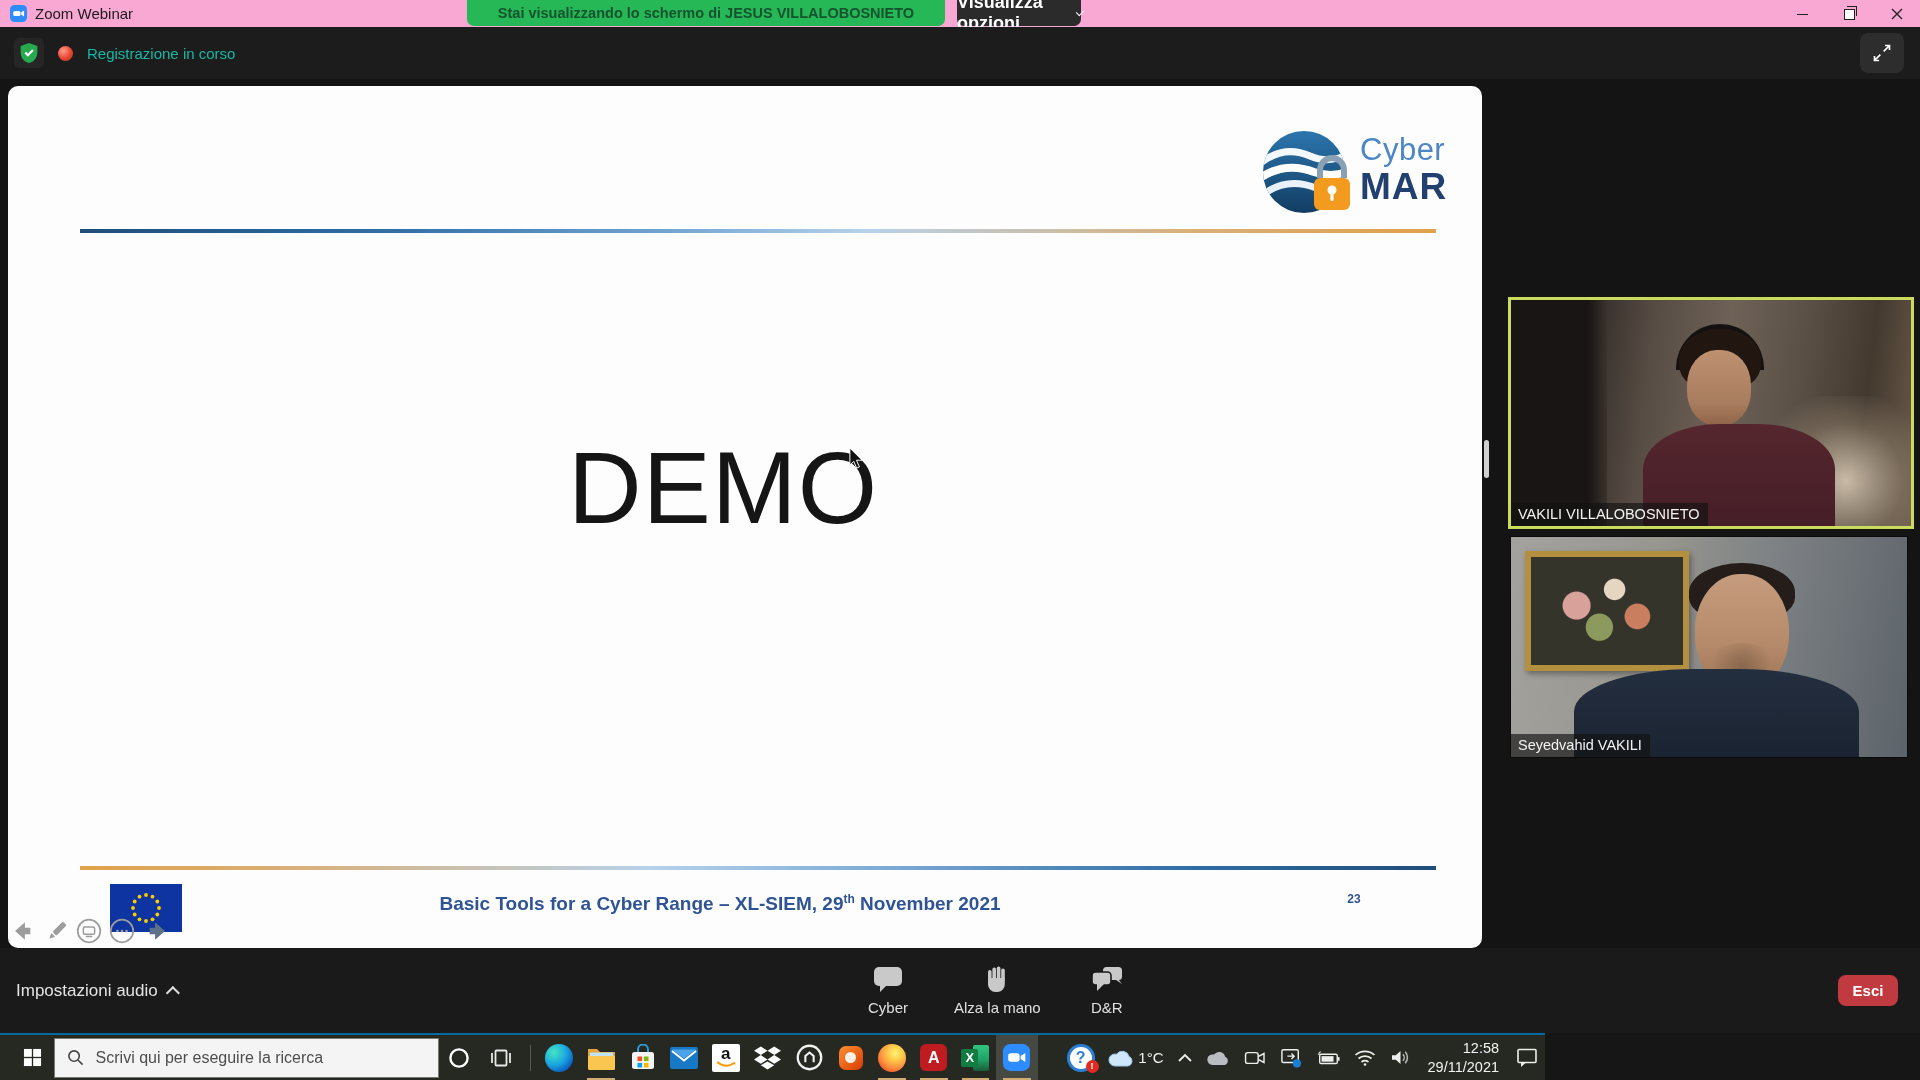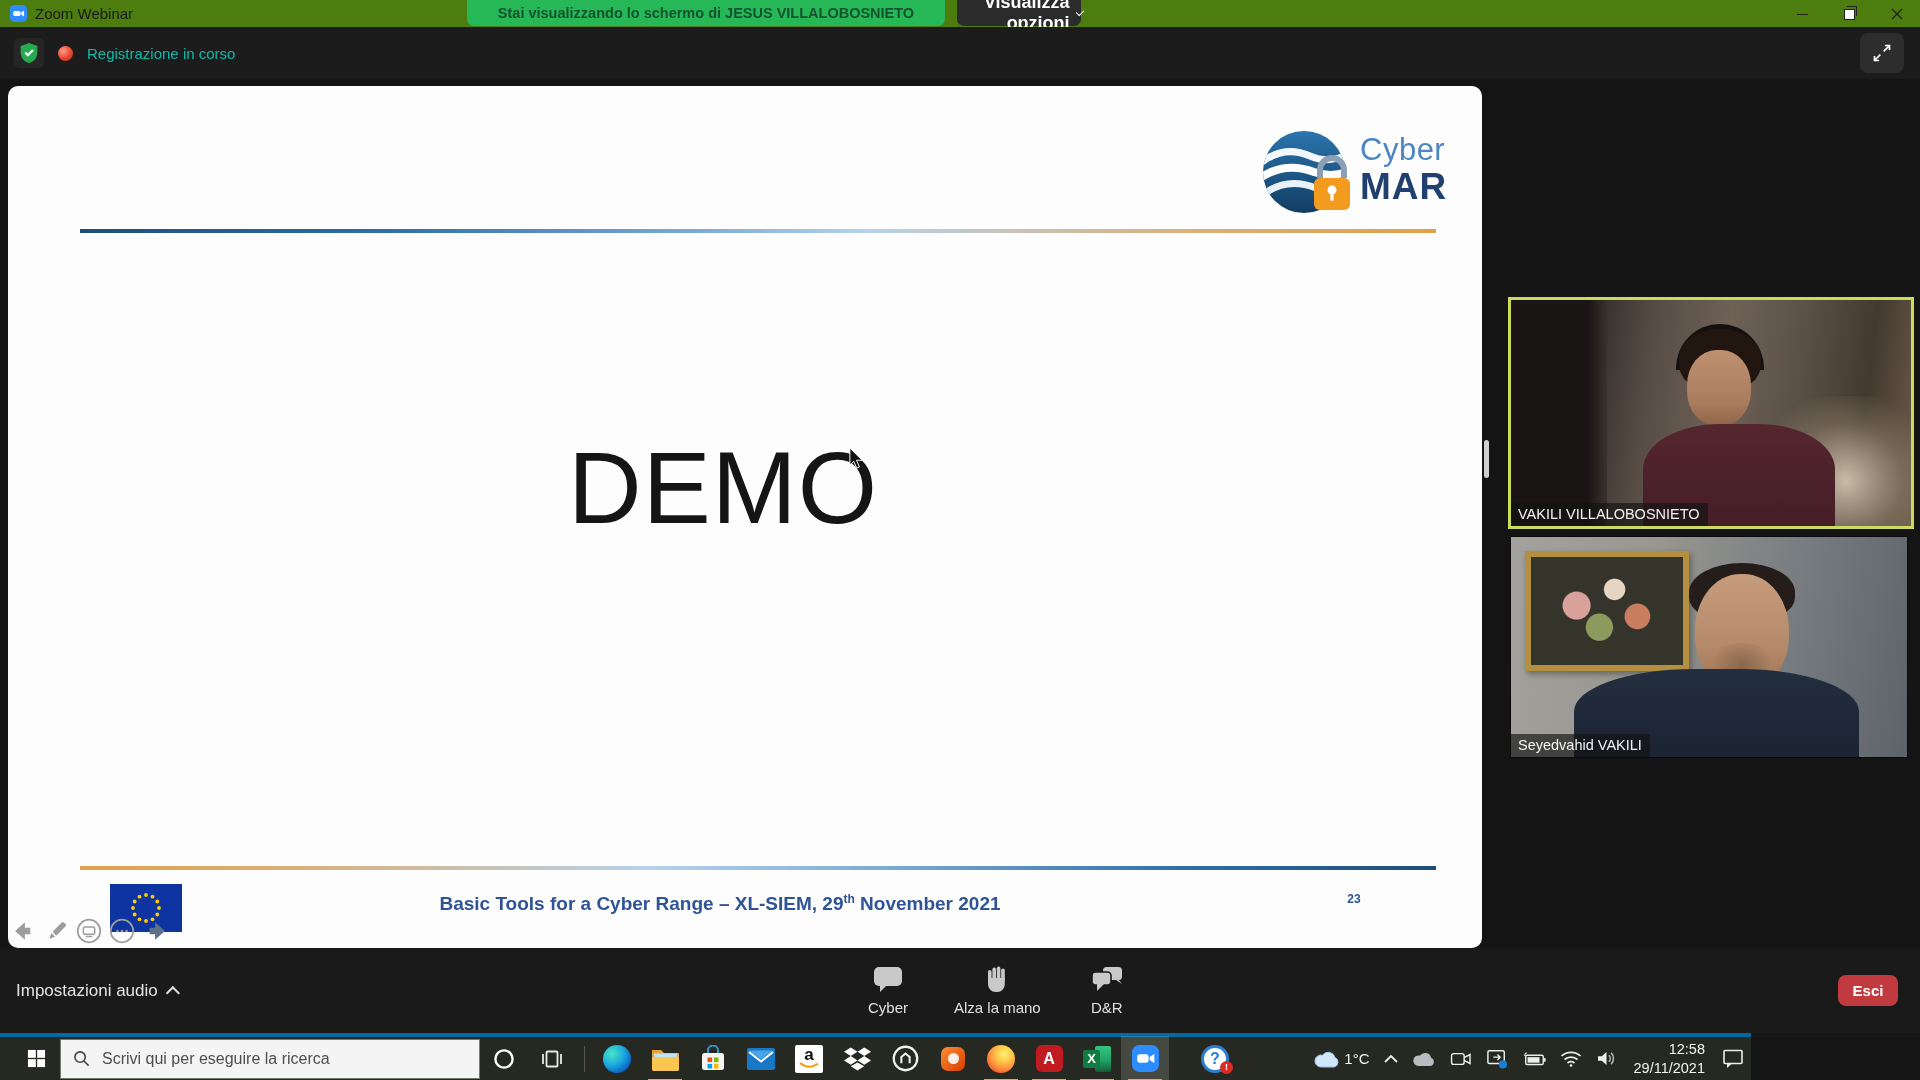--- a/index.html
+++ b/index.html
@@ -1,20 +1,20 @@
 <!DOCTYPE html>
 <html><head>
 <meta charset="utf-8">
 <style>
   html,body{margin:0;padding:0;background:#000;}
   body{width:1920px;height:1080px;overflow:hidden;font-family:"Liberation Sans",sans-serif;-webkit-font-smoothing:antialiased;}
   .screen{position:relative;width:1920px;height:1080px;background:#161616;}
 
   
-  .titlebar{position:absolute;left:0;top:0;width:1920px;height:27px;background:#4d7c0f;text-align:right;}
+  .titlebar{position:absolute;left:0;top:0;width:1920px;height:27px;background:#f9a8d4;}
   .title-left{position:absolute;left:10px;top:0;height:27px;display:flex;align-items:center;gap:8px;}
   .app-title{font-size:15px;color:#1a1a1a;}
   .zoom-app-icon{width:17px;height:17px;display:inline-block;}
   .share-banner{position:absolute;left:467px;top:0;width:478px;height:26px;background:#26b757;border-radius:0 0 7px 7px;display:flex;align-items:center;justify-content:center;font-size:14.5px;font-weight:bold;color:#14532d;}
   .options-btn{position:absolute;left:957px;top:0;width:124px;height:26px;background:#2b2b2b;border-radius:0 0 7px 7px;display:flex;align-items:center;justify-content:center;gap:6px;color:#fff;font-size:18px;font-weight:bold;cursor:pointer;}
   .chev{display:inline-block;width:6px;height:6px;border-right:1.6px solid #fff;border-bottom:1.6px solid #fff;transform:rotate(45deg) translateY(-2px);}
   .win-controls{position:absolute;right:0;top:0;height:27px;display:flex;}
   .win-btn{width:47px;height:27px;display:flex;align-items:center;justify-content:center;}
   .win-min{width:11px;height:1px;border-bottom:1.5px solid #222;}
   .win-restore{width:9px;height:9px;border:1.3px solid #222;position:relative;background:#fff;margin-top:2px;}
@@ -88,21 +88,21 @@
   
   .zoombar{position:absolute;left:0;top:948px;width:1920px;height:85px;background:#1a1a1a;}
   .audio-settings{position:absolute;left:16px;top:0;height:85px;display:flex;align-items:center;gap:12px;color:#e3e3e3;font-size:17px;cursor:pointer;}
   .chev-up{display:inline-block;width:8px;height:8px;border-left:2px solid #ddd;border-top:2px solid #ddd;transform:rotate(45deg) translateY(3px);}
   .center-controls{position:absolute;left:856px;top:0;height:85px;display:flex;align-items:center;gap:34px;}
   .ctrl{display:flex;flex-direction:column;align-items:center;gap:6px;min-width:64px;cursor:pointer;}
   .ctrl-label{font-size:15px;color:#e0e0e0;}
   .leave-btn{position:absolute;right:22px;top:27px;width:60px;height:31px;background:#c13a40;color:#fff;border:none;border-radius:8px;font-size:15px;font-weight:bold;font-family:"Liberation Sans",sans-serif;cursor:pointer;}
 
   
-  .taskbar{position:absolute;left:0;top:1033px;width:1751px;height:47px;background:#262922;border-top:4px solid #0369a1;box-sizing:border-box;display:flex;align-items:center;padding-left:12px;}
+  .taskbar{position:absolute;left:0;top:1033px;width:1545px;height:47px;background:#262922;border-top:2px solid #0369a1;box-sizing:border-box;display:flex;align-items:center;padding-left:12px;}
   .tb-btn{width:48px;height:46px;display:flex;align-items:center;justify-content:center;cursor:pointer;position:relative;}
   .tb-search{width:420px;height:40px;background:#f4f4f4;border:1px solid #77796f;display:flex;align-items:center;gap:10px;padding-left:12px;box-sizing:border-box;cursor:text;}
   .tb-search input{border:none;outline:none;background:transparent;font-size:16px;color:#333;width:340px;font-family:"Liberation Sans",sans-serif;}
   .tb-search input::placeholder{color:#4e4e4e;}
   .tb-sep{width:1px;height:26px;background:#55584c;margin:0 8px;}
   .tb-app{width:48px;height:46px;display:flex;align-items:center;justify-content:center;position:relative;cursor:pointer;}
   .tb-app.running:after{content:'';position:absolute;left:7px;right:7px;bottom:0;height:3px;background:#d0ab74;}
   .tb-app.active{background:rgba(255,255,255,.15);}
   .help-gap{margin-left:22px;}
   .tb-spacer{flex:1;}

